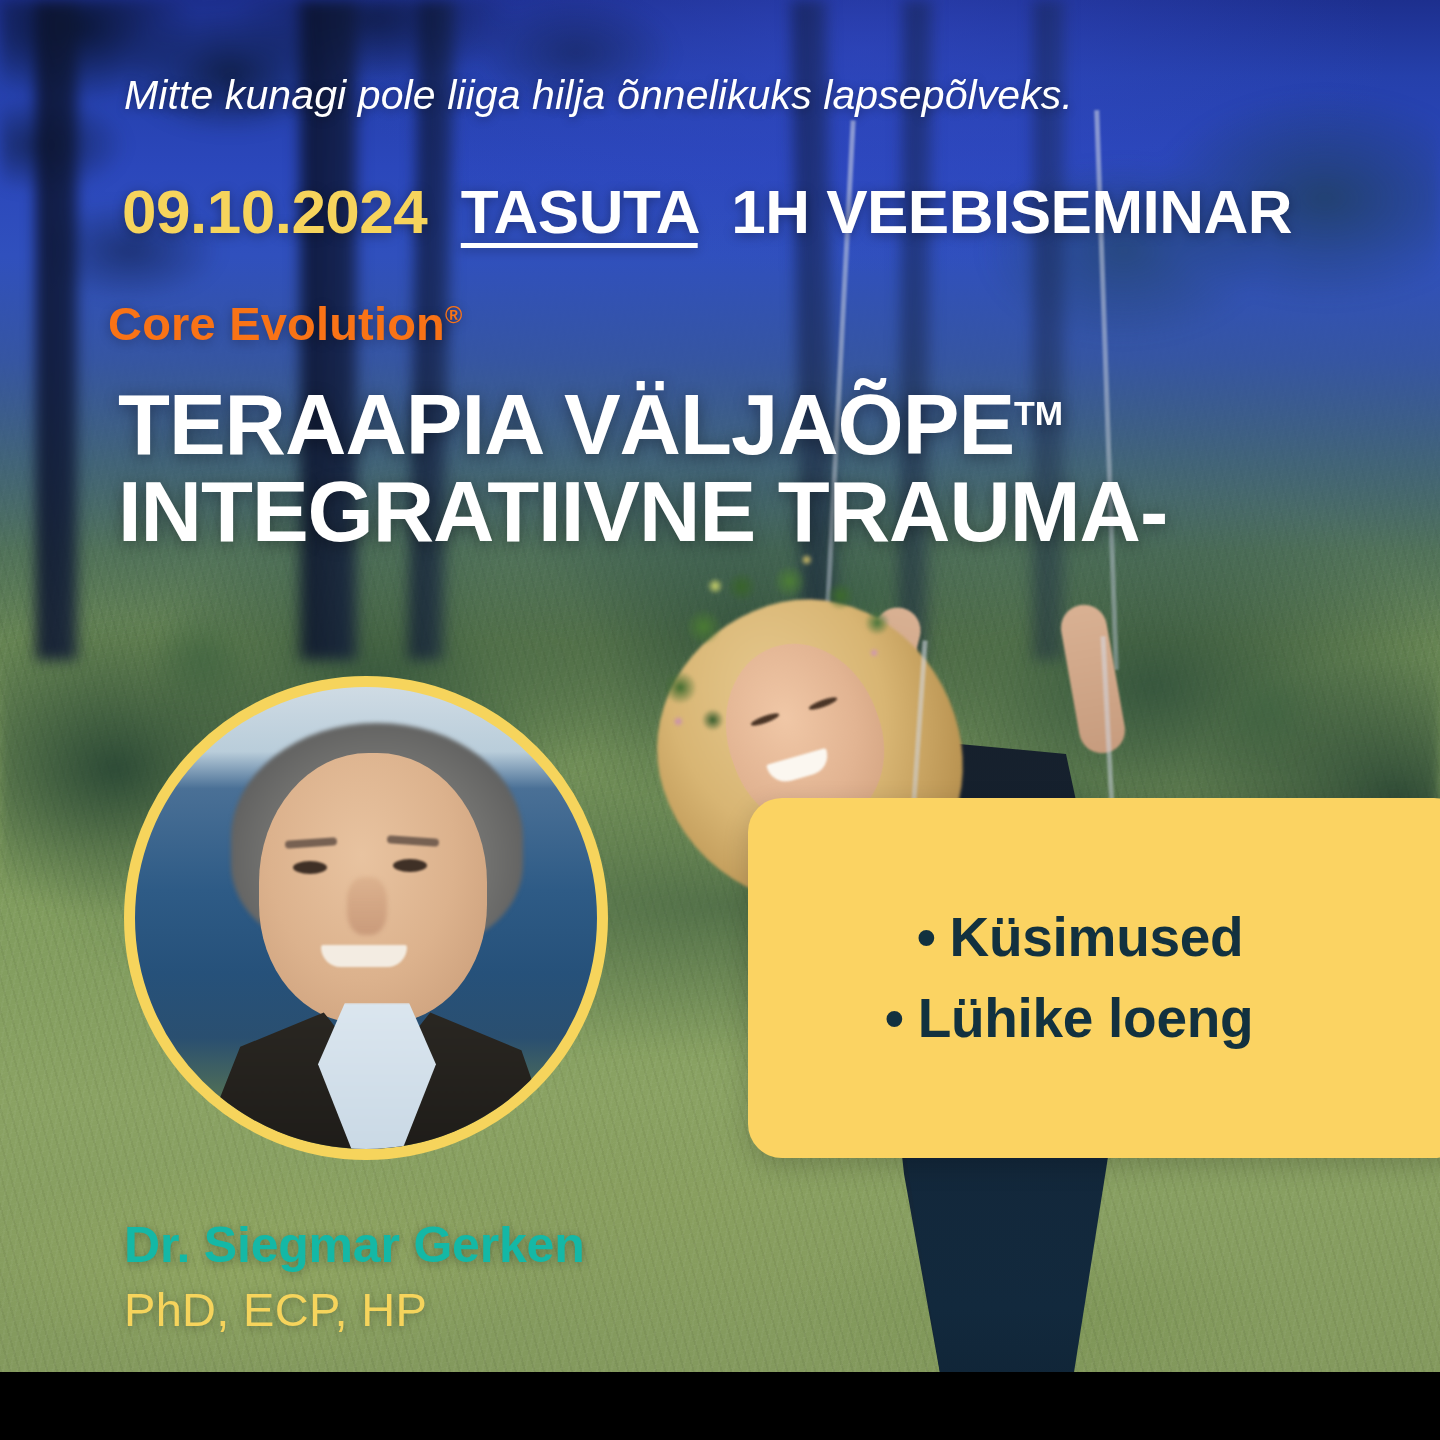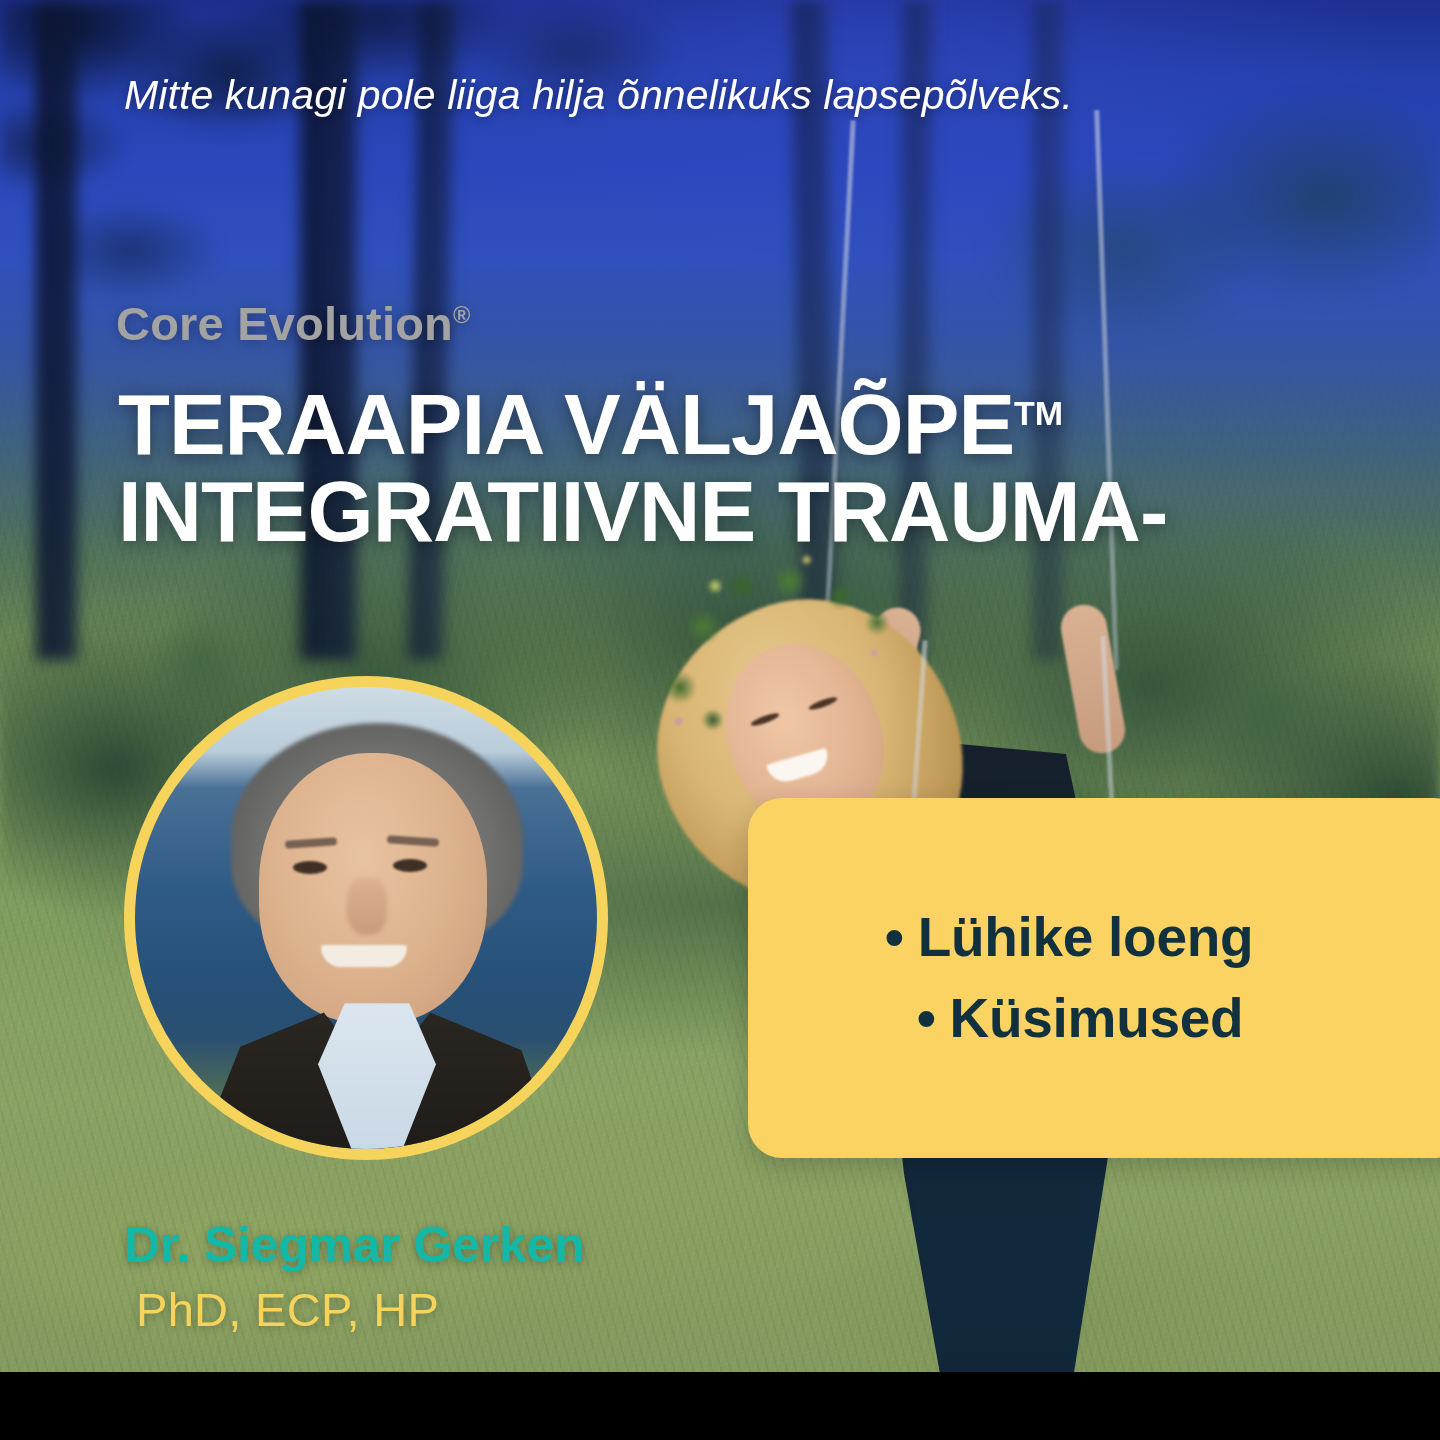--- a/index.html
+++ b/index.html
@@ -208,24 +208,24 @@
     letter-spacing: -.5px;
     white-space: nowrap;
     text-shadow: 0 2px 12px rgba(0,0,0,.35);
   }
   .dateline .y { color: #f6d45c; }
   .dateline .w { color: #ffffff; text-decoration: underline; text-decoration-thickness: 5px; text-underline-offset: 10px; }
   .dateline .w2 { color: #ffffff; }
 
   .brandline {
     position: absolute;
-    left: 116px; top: 296px;
+    left: 108px; top: 296px;
     font-size: 47px;
     font-weight: 700;
-    color: #a3a3a3;
+    color: #f97316;
     letter-spacing: .2px;
     white-space: nowrap;
     text-shadow: 0 2px 12px rgba(0,0,0,.3);
   }
   .brandline sup { font-size: .5em; vertical-align: super; }
 
   .headline {
     position: absolute;
     left: 118px; top: 382px;
     width: 1290px;
@@ -333,21 +333,21 @@
     left: 124px; top: 1216px;
     font-size: 50px;
     font-weight: 700;
     color: #14b8a6;
     letter-spacing: -.2px;
     white-space: nowrap;
     text-shadow: 0 2px 10px rgba(0,0,0,.28);
   }
   .presenter-creds {
     position: absolute;
-    left: 136px; top: 1282px;
+    left: 124px; top: 1282px;
     font-size: 47px;
     font-weight: 300;
     color: #f6d45c;
     letter-spacing: .3px;
     white-space: nowrap;
     text-shadow: 0 2px 10px rgba(0,0,0,.28);
   }
 </style>
 </head>
 <body>
@@ -374,20 +374,25 @@
     <div class="eye" style="left:150px; top:196px; transform:rotate(-20deg);"></div>
     <div class="eye" style="left:208px; top:180px; transform:rotate(-20deg);"></div>
     <div class="smile"></div>
     <div class="wreath"></div>
     <div class="rope" style="left:308px; top:120px; height:420px; transform:rotate(4deg);"></div>
     <div class="rope" style="left:512px; top:116px; height:440px; transform:rotate(-3deg);"></div>
   </div>
 
   <div class="tagline">Mitte kunagi pole liiga hilja õnnelikuks lapsepõlveks.</div>
 
+  <div class="dateline">
+    <span class="y">09.10.2024</span>
+    <span>&nbsp;</span><span class="w">TASUTA</span>
+    <span>&nbsp;</span><span class="w2">1H VEEBISEMINAR</span>
+  </div>
 
   <div class="brandline">
     <span>Core Evolution</span><sup>®</sup>
   </div>
 
   <div class="headline">
     <div>
       <span>TERAAPIA VÄLJAÕPE</span><span class="tm">TM</span>
     </div>
     <div>INTEGRATIIVNE TRAUMA-</div>
@@ -400,24 +405,24 @@
     <div class="p-brow" style="left:252px; top:150px; transform:rotate(4deg);"></div>
     <div class="p-eye" style="left:158px; top:174px;"></div>
     <div class="p-eye" style="left:258px; top:172px;"></div>
     <div class="p-nose"></div>
     <div class="p-smile"></div>
     <div class="p-jacket"></div>
     <div class="p-shirt"></div>
   </div>
 
   <div class="card">
+    <div class="card-item ci-3">
+      <span class="bullet">•</span><span>Küsimused</span>
+    </div>
     <div class="card-item ci-2">
       <span class="bullet">•</span><span>Lühike loeng</span>
     </div>
-    <div class="card-item ci-3">
-      <span class="bullet">•</span><span>Küsimused</span>
-    </div>
   </div>
 
   <div class="presenter-name">Dr. Siegmar Gerken</div>
   <div class="presenter-creds">PhD, ECP, HP</div>
 
 </div>
 
 </body></html>

